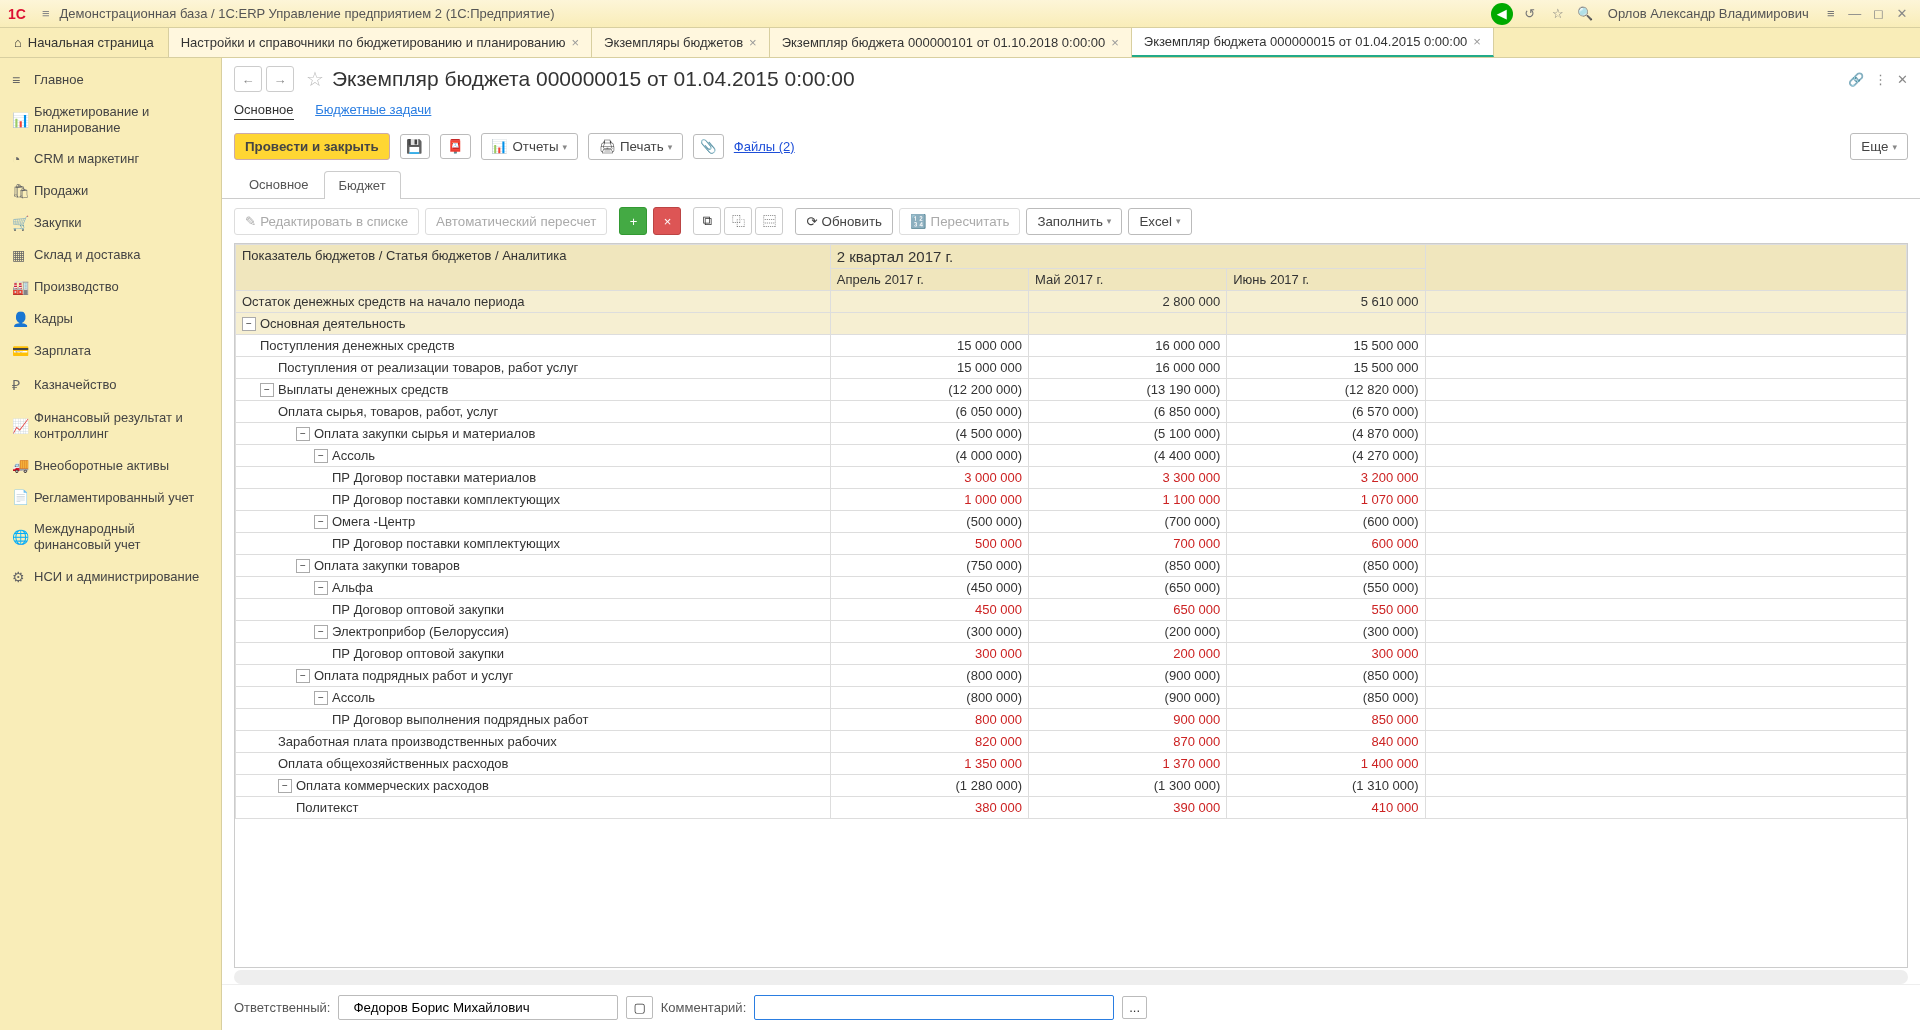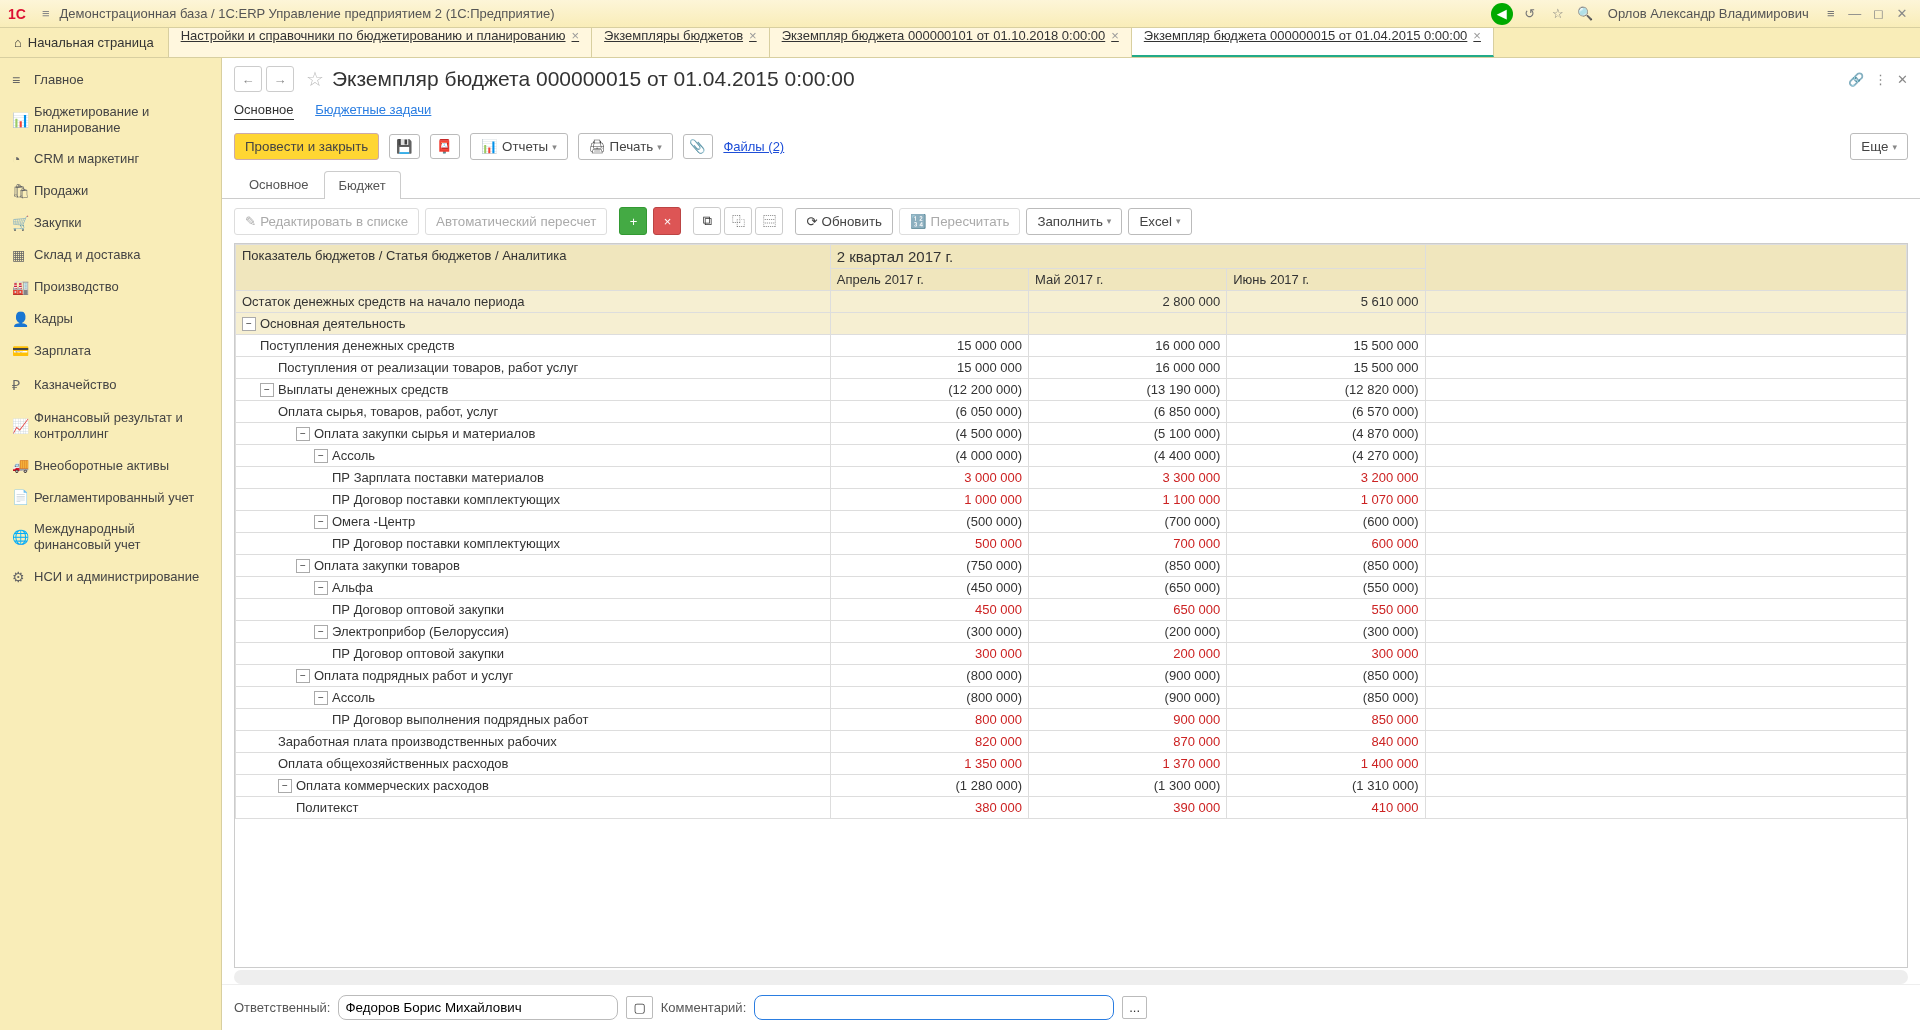--- a/index.html
+++ b/index.html
@@ -14,21 +14,21 @@
 .titlebar .spacer { flex: 1; }
 .titlebar .icon-btn { width: 22px; height: 22px; margin: 0 3px; display: inline-flex; align-items: center; justify-content: center; cursor: pointer; color: #777; border-radius: 3px; }
 .titlebar .green-circle { background: #0a0; color: #fff; border-radius: 50%; width: 22px; height: 22px; }
 .titlebar .user { margin: 15px 8px; color: #555; }
 .titlebar .winbtns span { display: inline-block; width: 20px; text-align: center; color: #888; cursor: pointer; }
 
 
 .tabs { display: flex; align-items: stretch; height: 30px; background: #f9edb8; border-bottom: 1px solid #d8cfa0; }
 .tabs .hometab { display: flex; align-items: center; padding: 0 14px; border-right: 1px solid #d8cfa0; font-weight: 500; cursor: pointer; }
 .tabs .hometab .ico { margin-right: 6px; }
-.tabs .tab { display: flex; align-items: flex-start; padding: 0 12px; border-right: 1px solid #d8cfa0; background: #fff7de; cursor: pointer; text-decoration: underline; }
+.tabs .tab { display: flex; align-items: center; padding: 0 12px; border-right: 1px solid #d8cfa0; background: #fff7de; cursor: pointer; }
 .tabs .tab.active { background: #fff; border-bottom: 2px solid #2a8; }
 .tabs .tab .close { margin-left: 6px; color: #999; }
 
 
 .body { flex: 1; display: flex; overflow: hidden; }
 .sidebar { width: 222px; background: #f9edb8; border-right: 1px solid #d8cfa0; padding-top: 6px; overflow-y: auto; }
 .sidebar .item { display: flex; align-items: center; padding: 8px 12px; cursor: pointer; color: #444; }
 .sidebar .item .ico { width: 22px; color: #666; font-size: 14px; }
 .sidebar .item .lbl { flex: 1; line-height: 1.2; }
 
@@ -45,21 +45,21 @@
 
 
 .sublinks { padding: 4px 12px 10px; }
 .sublinks .link { margin-right: 18px; cursor: pointer; }
 .sublinks .link.active { color: #333; border-bottom: 1px solid #333; padding-bottom: 2px; }
 .sublinks .link.inactive { color: #2a7de1; text-decoration: underline; }
 
 
 .cmdbar { display: flex; align-items: center; padding: 6px 12px 10px; gap: 10px; }
 .btn { border: 1px solid #bbb; border-radius: 3px; padding: 5px 10px; background: #fff; cursor: pointer; display: inline-flex; align-items: center; gap: 4px; color: #444; }
-.btn.yellow { background: #ffd633; border-color: #caa; font-weight: normal; }
+.btn.yellow { background: #ffd633; border-color: #caa; font-weight: bold; }
 .btn.icon-only { padding: 4px 6px; }
 .btn.disabled { color: #aaa; border-color: #ddd; cursor: default; }
 .btn .caret { font-size: 9px; color: #888; }
 .cmdbar .link { color: #1d4ed8; text-decoration: underline; cursor: pointer; }
 .cmdbar .spacer { flex: 1; }
 
 
 .innertabs { display: flex; border-bottom: 1px solid #ccc; padding: 0 12px; }
 .innertabs .itab { padding: 6px 14px; border: 1px solid transparent; border-bottom: none; cursor: pointer; color: #555; }
 .innertabs .itab.active { border-color: #ccc; background: #fff; border-radius: 4px 4px 0 0; position: relative; top: 1px; }
@@ -80,21 +80,21 @@
 tbody td.num { text-align: right; }
 tbody td.red { color: #c22; }
 tbody tr.cat td { background: #f6efd2; }
 .treecell { display: flex; align-items: center; }
 .treecell .toggle { width: 14px; height: 14px; border: 1px solid #aaa; font-size: 10px; line-height: 12px; text-align: center; margin-right: 4px; background: #fff; flex-shrink: 0; }
 .indent { display:inline-block; }
 
 
 .footer { display: flex; align-items: center; padding: 10px 12px; gap: 8px; border-top: 1px solid #eee; }
 .footer label { color: #555; }
-.footer input { border: 1px solid #bbb; padding: 4px 6px; border-radius: 8px; }
+.footer input { border: 1px solid #bbb; padding: 4px 14px; border-radius: 2px; }
 .footer input.resp { width: 280px; }
 .footer input.comment { width: 360px; border-color: #2a7de1; }
 .footer .pick { border: 1px solid #bbb; padding: 3px 6px; cursor: pointer; border-radius: 2px; }
 .scroll-hint { height: 14px; background: #eee; margin: 2px 12px 0; border-radius: 7px; }
 </style>
 </head>
 <body>
 
 <div class="app">
 
@@ -378,21 +378,21 @@
                 </td>
                 <td class="num">(4 000 000)</td>
                 <td class="num">(4 400 000)</td>
                 <td class="num">(4 270 000)</td>
                 <td></td>
               </tr>
               <tr>
                 <td>
                   <div class="treecell">
                     <span class="indent" style="width: 90px;"></span>
-                    <span>ПР Зарплата поставки материалов</span>
+                    <span>ПР Договор поставки материалов</span>
                   </div>
                 </td>
                 <td class="num red">3 000 000</td>
                 <td class="num red">3 300 000</td>
                 <td class="num red">3 200 000</td>
                 <td></td>
               </tr>
               <tr>
                 <td>
                   <div class="treecell">

